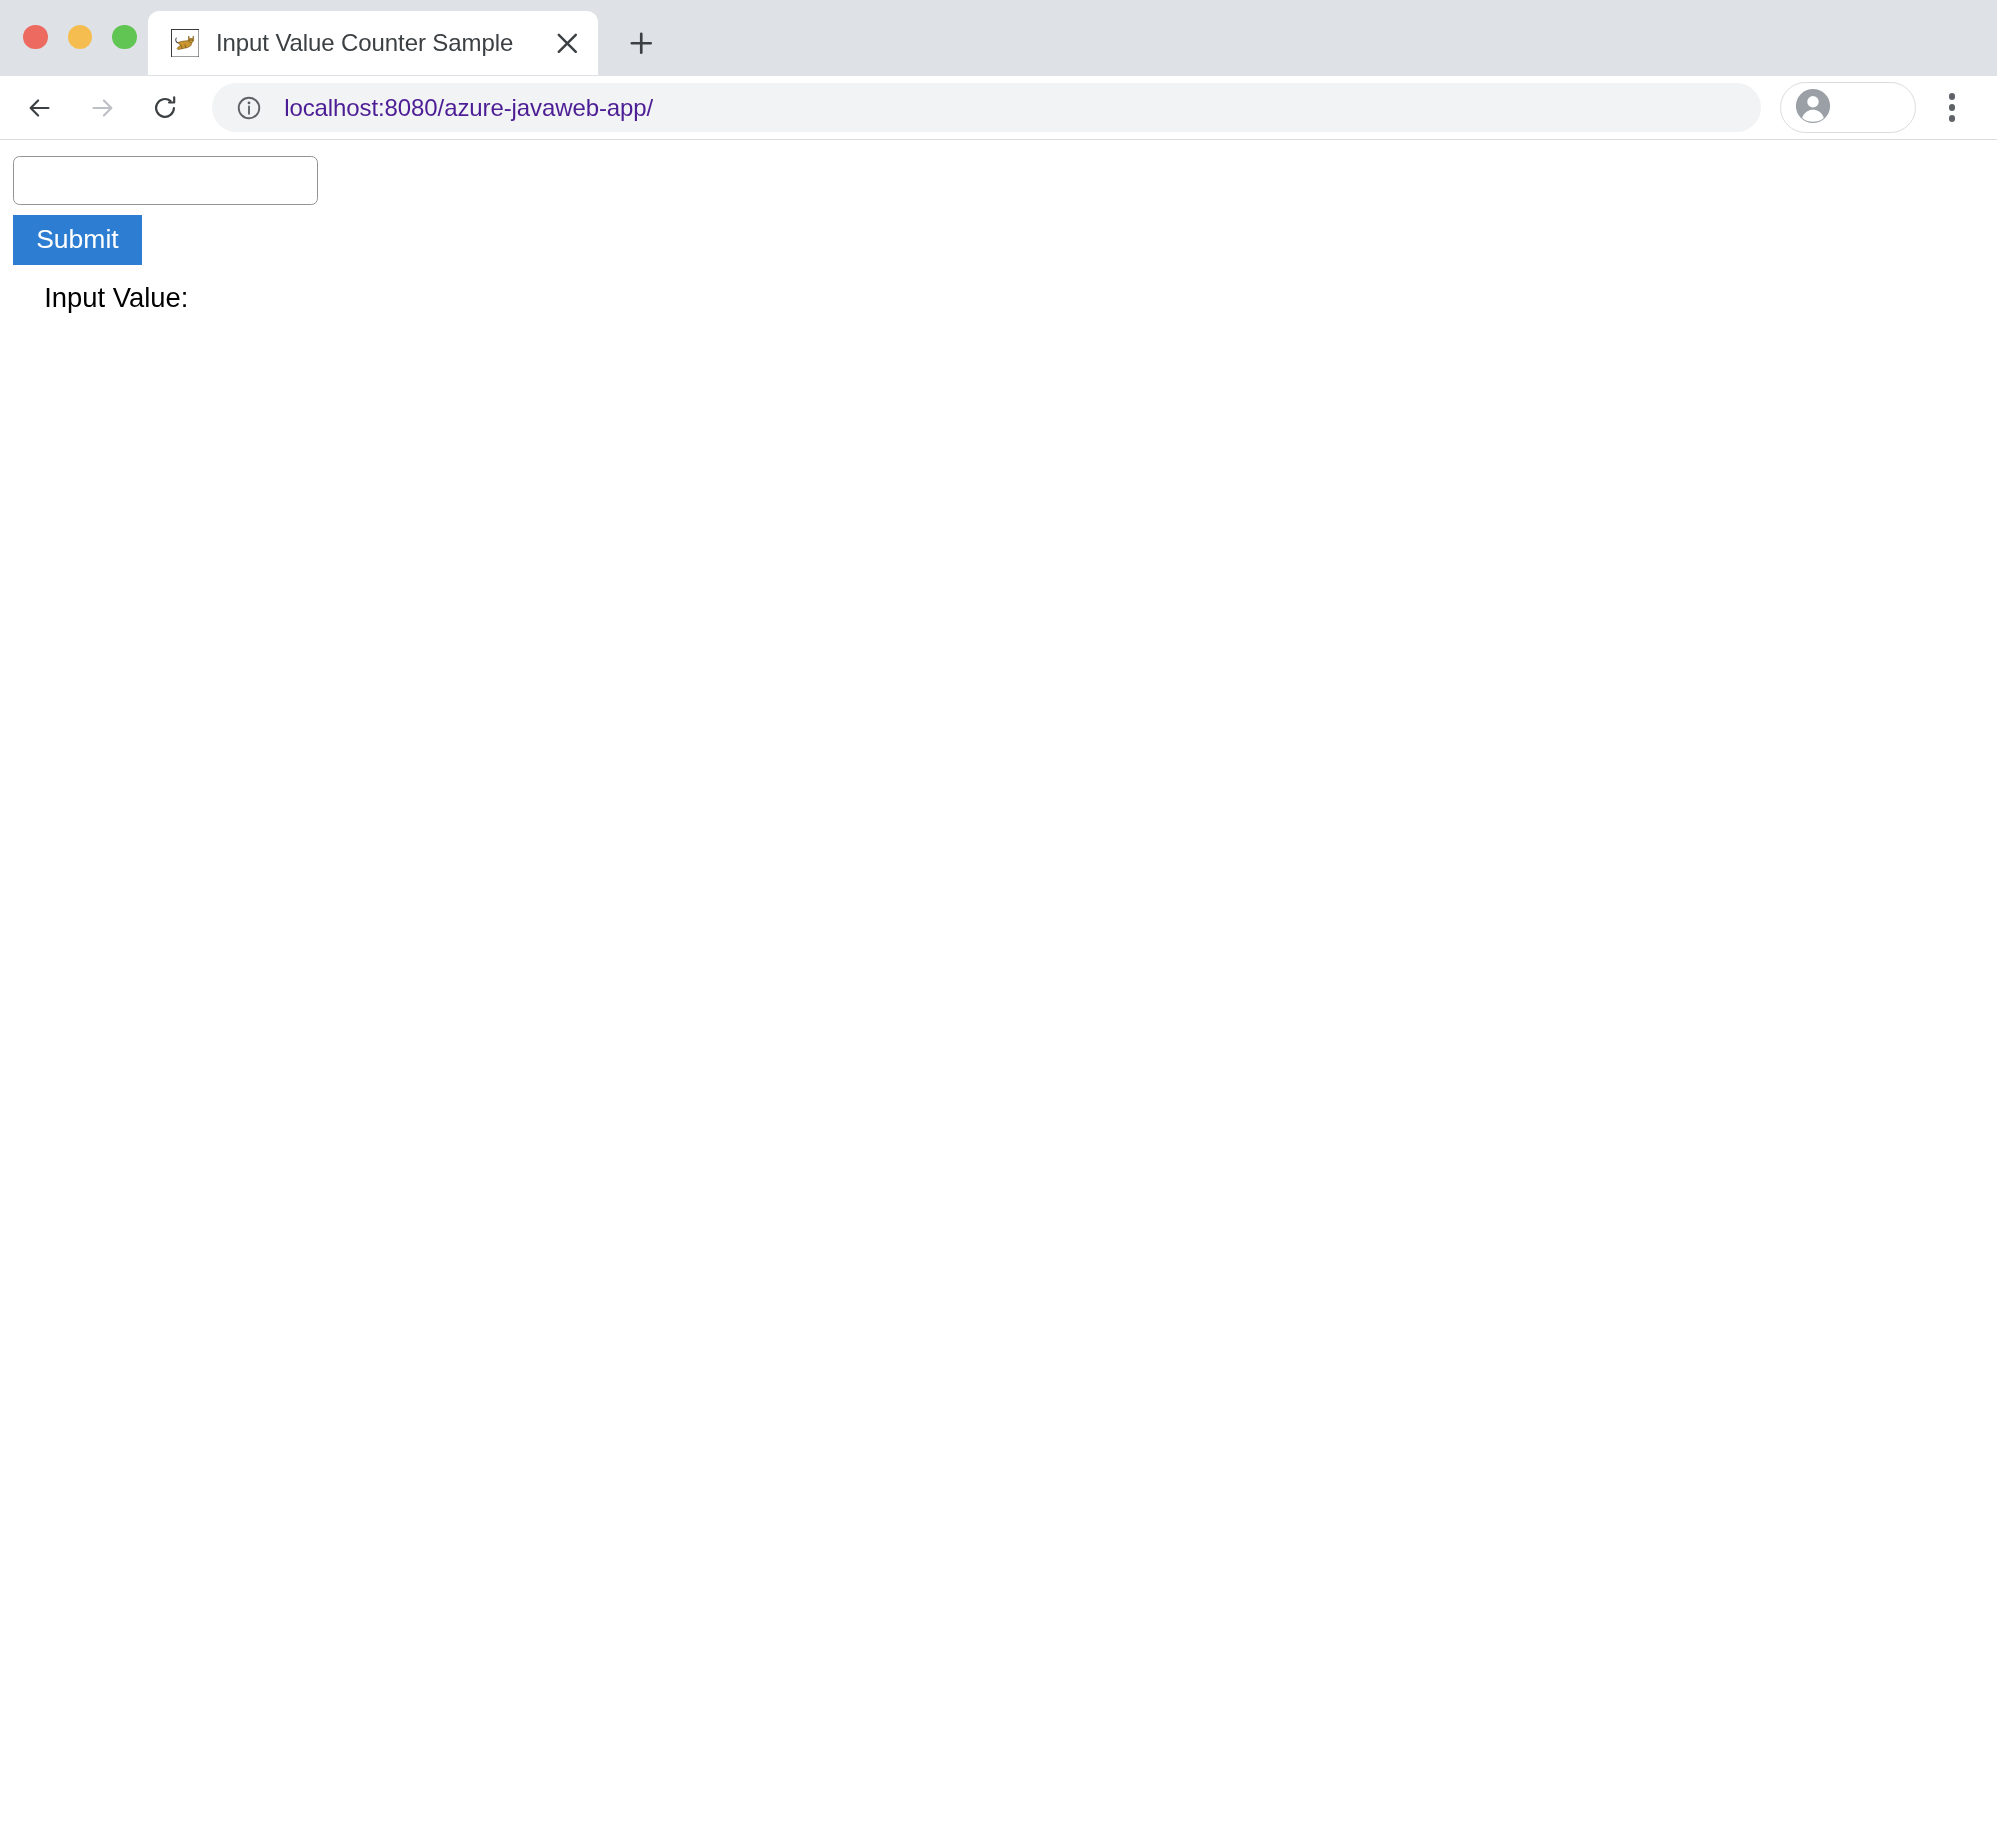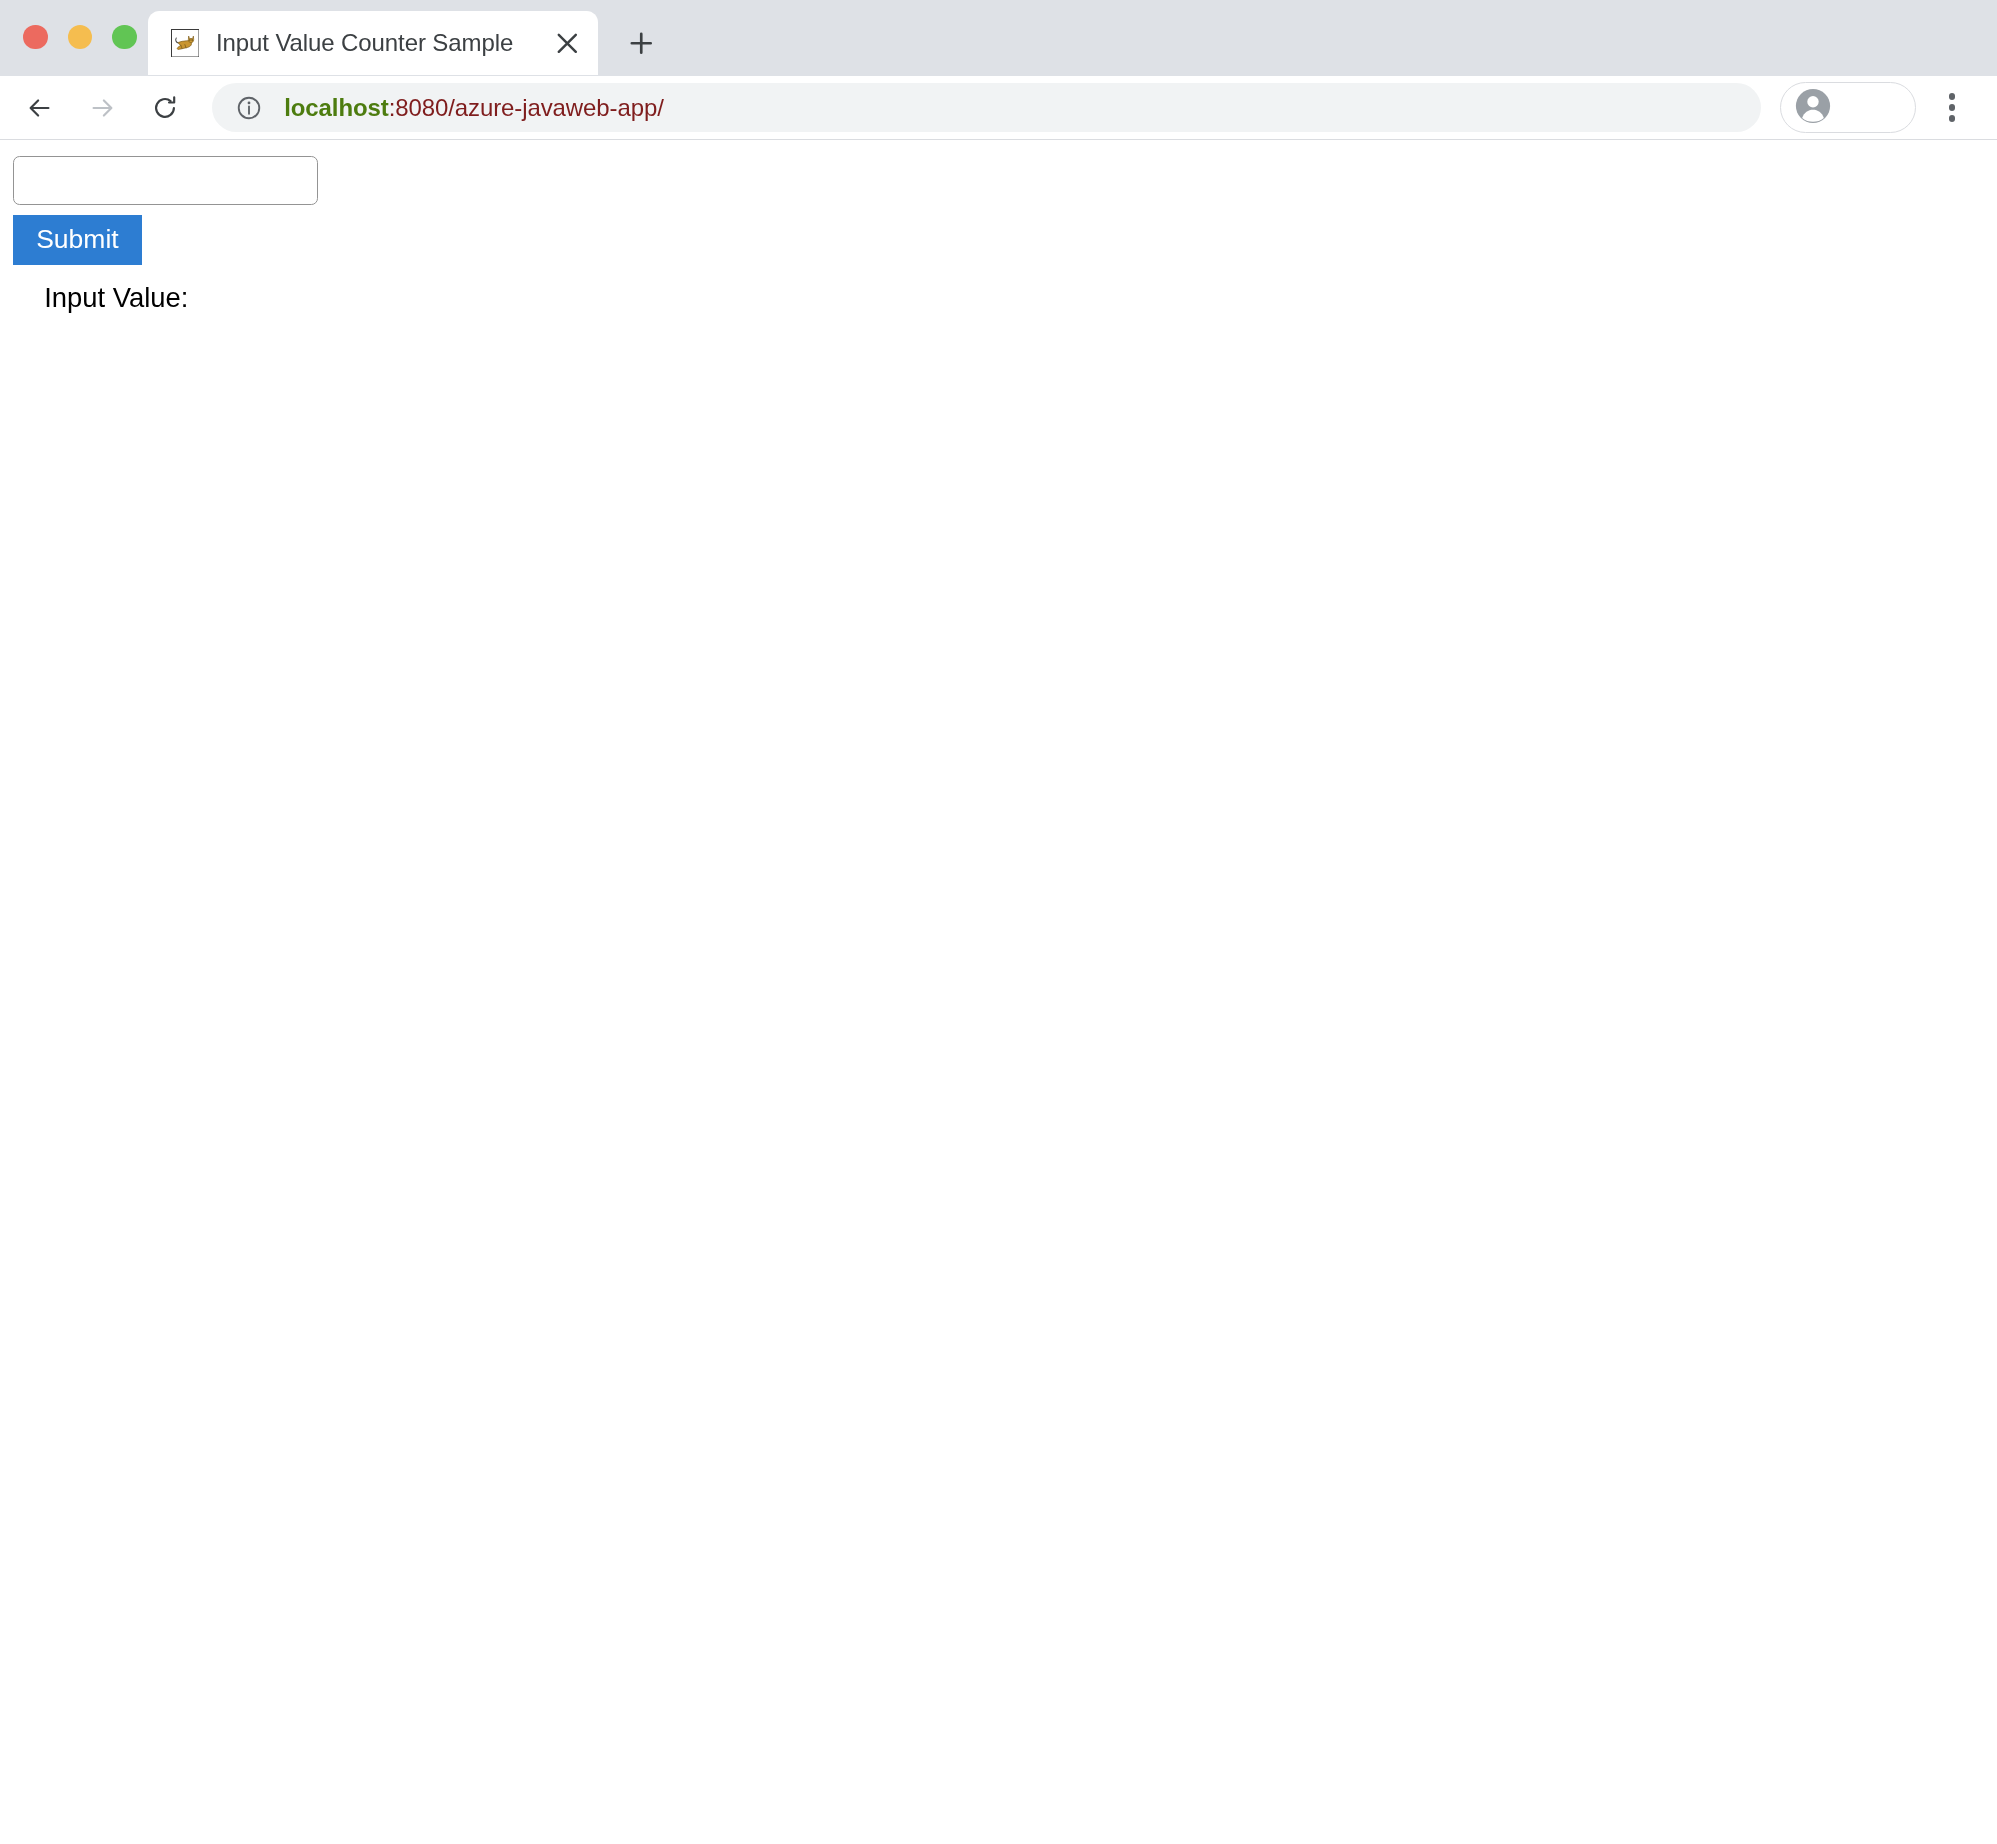--- a/index.html
+++ b/index.html
@@ -152,22 +152,22 @@
     justify-content: center;
   }
   .omnibox-url {
     margin-left: 21px;
     font-size: 24px;
     color: #5f6368;
     white-space: nowrap;
     overflow: hidden;
     letter-spacing: -0.1px;
   }
-  .omnibox-url .url-host { color: #4d7c0f; font-weight: bold; }
-  .omnibox-url .url-rest { color: #7f1d1d; }
+  .omnibox-url .url-host { color: #4c1d95; }
+  .omnibox-url .url-rest { color: #4c1d95; }
 
   .profile-pill {
     margin-left: 19px;
     width: 136px;
     height: 51px;
     border: 0.9px solid #dadce0;
     border-radius: 25.6px;
     display: flex;
     align-items: center;
     padding-left: 13.2px;

